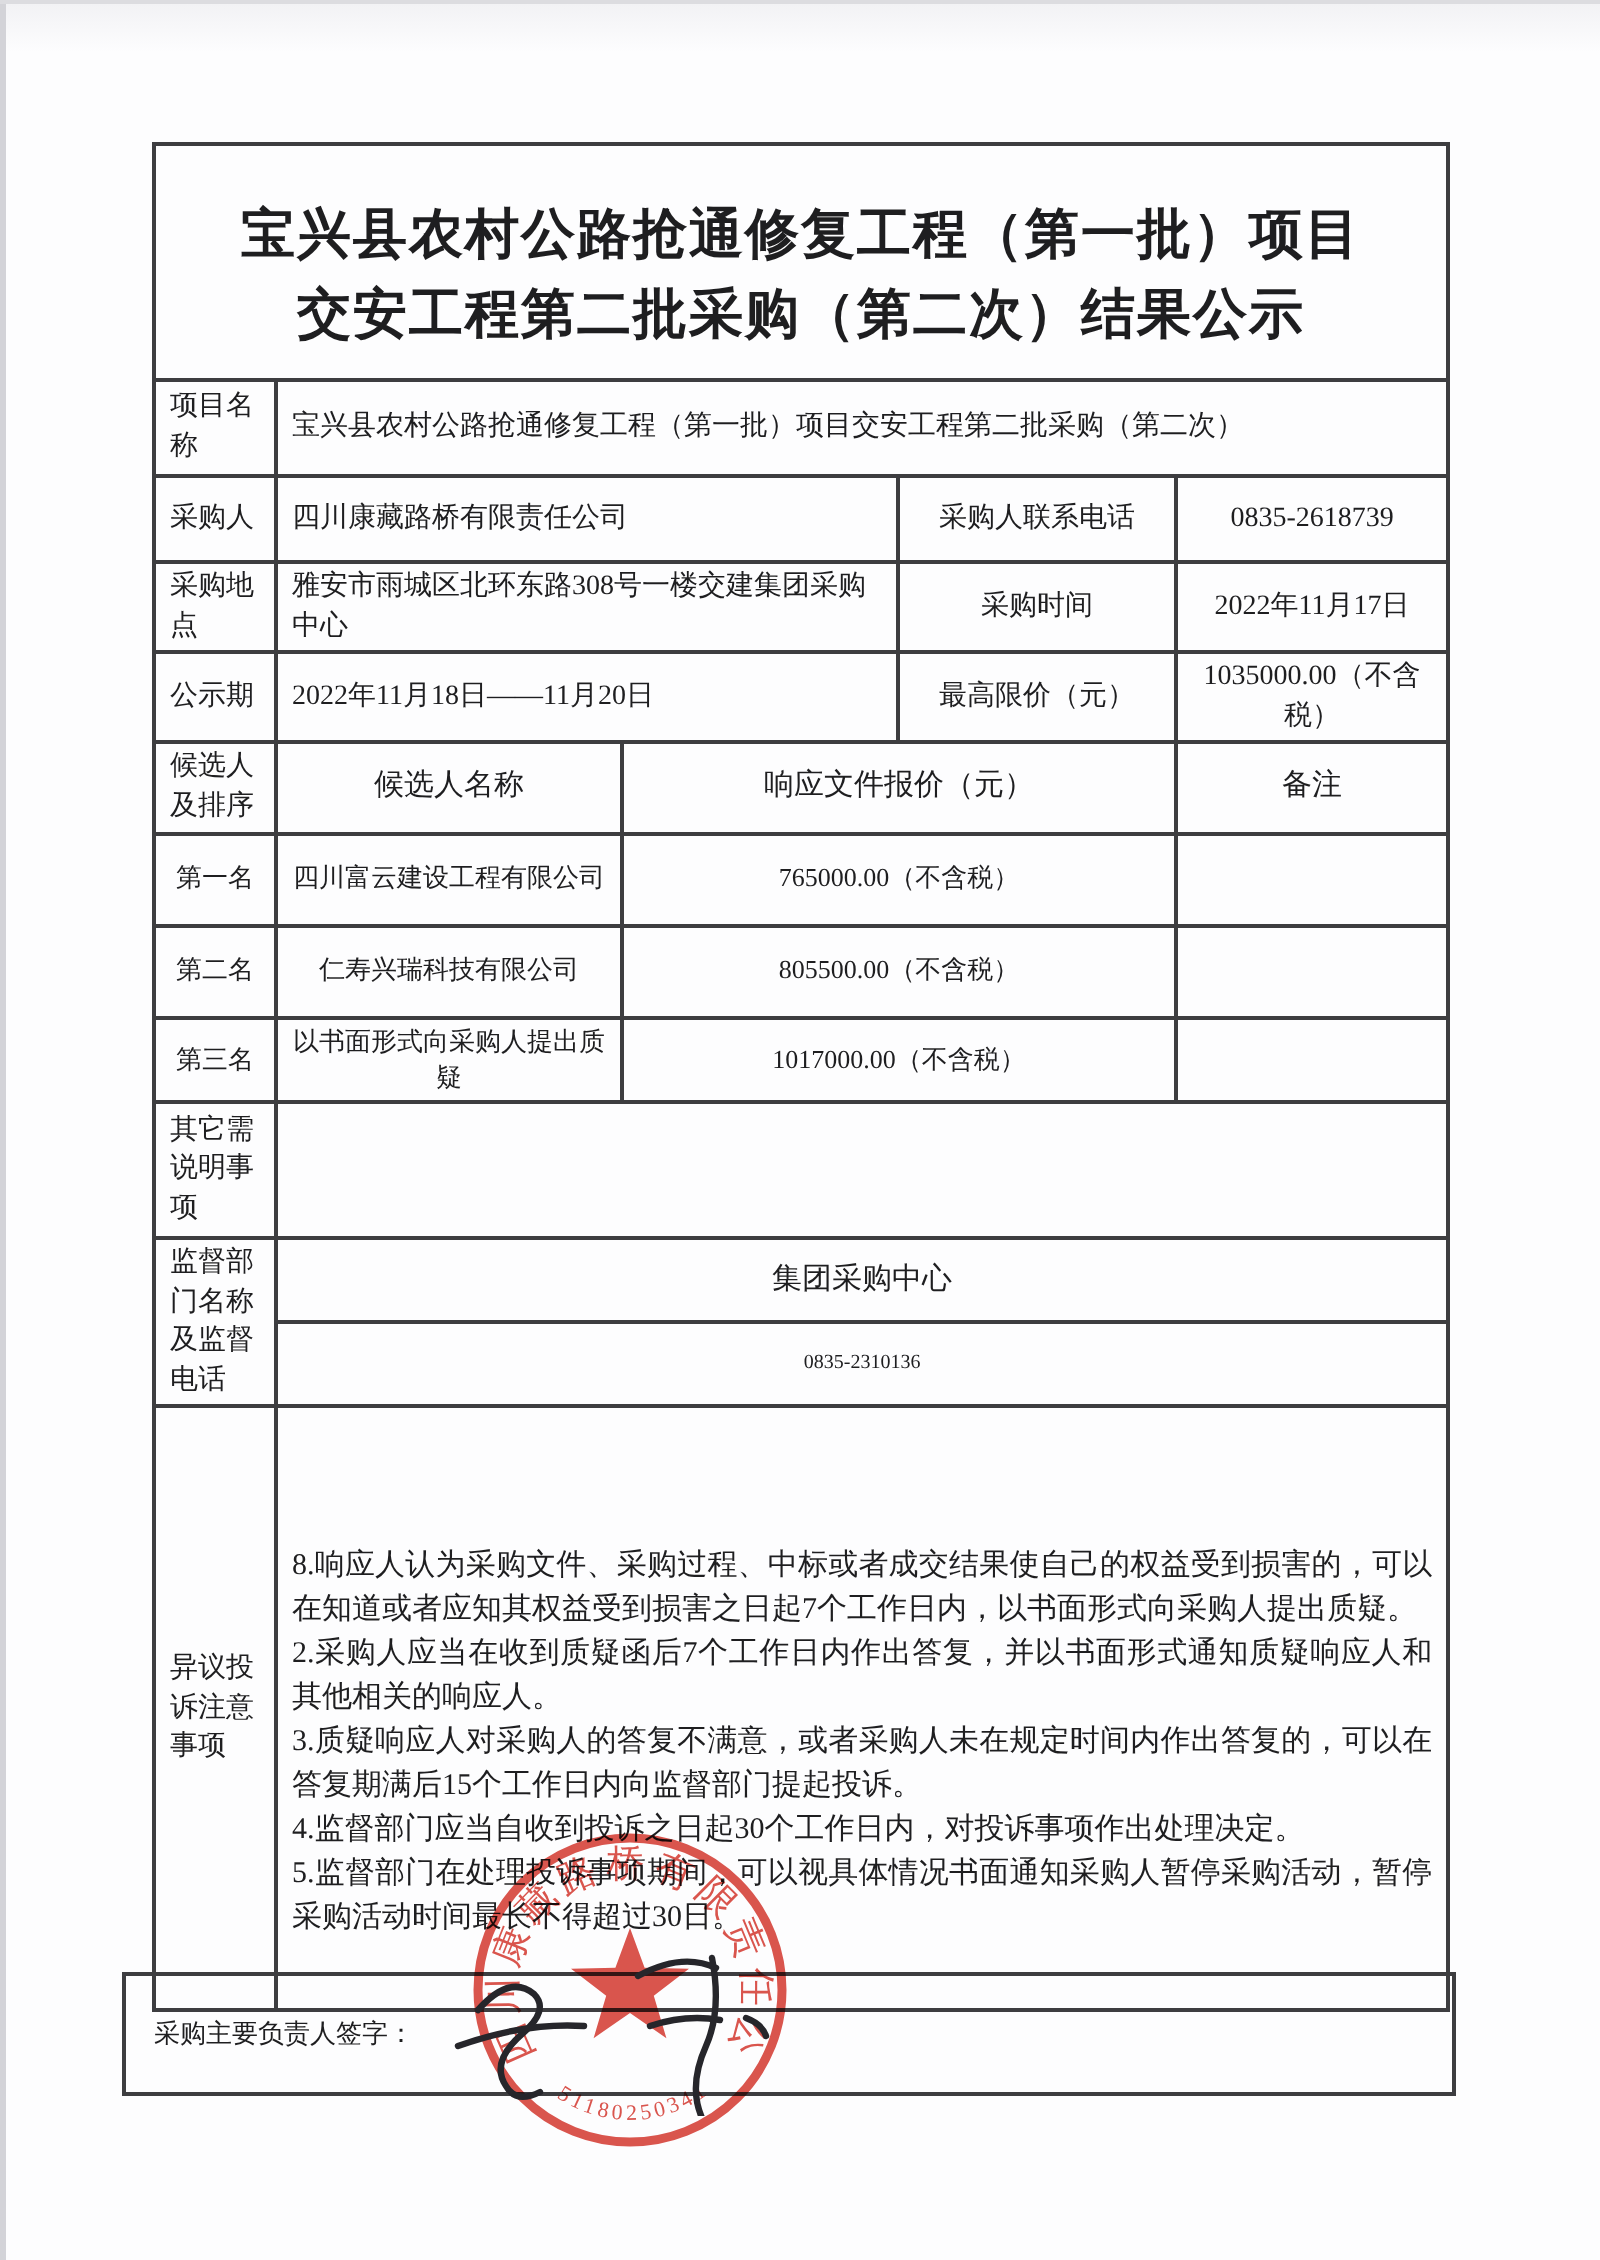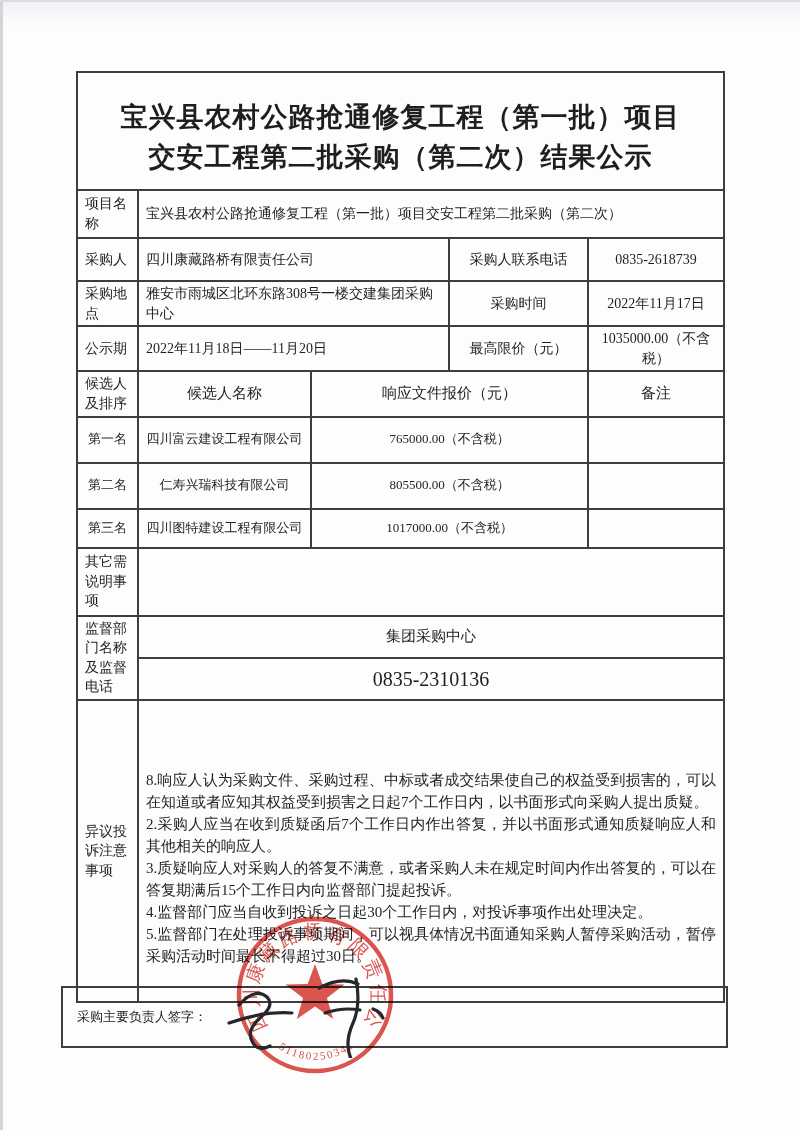--- a/index.html
+++ b/index.html
@@ -122,36 +122,36 @@
       <td></td>
     </tr>
     <tr class="cand" style="height:46px">
       <td class="rank">第二名</td>
       <td class="ctr">仁寿兴瑞科技有限公司</td>
       <td colspan="2" class="ctr">805500.00（不含税）</td>
       <td></td>
     </tr>
     <tr class="cand" style="height:39px">
       <td class="rank">第三名</td>
-      <td class="ctr">四川图特建设工程有限公司</td>
+      <td class="ctr">以书面形式向采购人提出质疑</td>
       <td colspan="2" class="ctr">1017000.00（不含税）</td>
       <td></td>
     </tr>
 
     <tr style="height:68px">
       <td class="lbl">其它需说明事项</td>
       <td colspan="4"></td>
     </tr>
 
     <tr style="height:40px">
       <td class="lbl" rowspan="2">监督部门名称及监督电话</td>
       <td colspan="4" class="ctr" style="font-size:15px">集团采购中心</td>
     </tr>
     <tr style="height:40px">
-      <td colspan="4" class="ctr" style="font-size:20px">0835-2310136</td>
+      <td colspan="4" class="ctr" style="font-size:10px">0835-2310136</td>
     </tr>
 
     <tr style="height:302px">
       <td class="lbl">异议投诉注意事项</td>
       <td colspan="4" class="obj-text" style="vertical-align:middle">
         <div style="padding-top:34px">
           <p>8.响应人认为采购文件、采购过程、中标或者成交结果使自己的权益受到损害的，可以在知道或者应知其权益受到损害之日起7个工作日内，以书面形式向采购人提出质疑。</p>
           <p>2.采购人应当在收到质疑函后7个工作日内作出答复，并以书面形式通知质疑响应人和其他相关的响应人。</p>
           <p>3.质疑响应人对采购人的答复不满意，或者采购人未在规定时间内作出答复的，可以在答复期满后15个工作日内向监督部门提起投诉。</p>
           <p>4.监督部门应当自收到投诉之日起30个工作日内，对投诉事项作出处理决定。</p>

